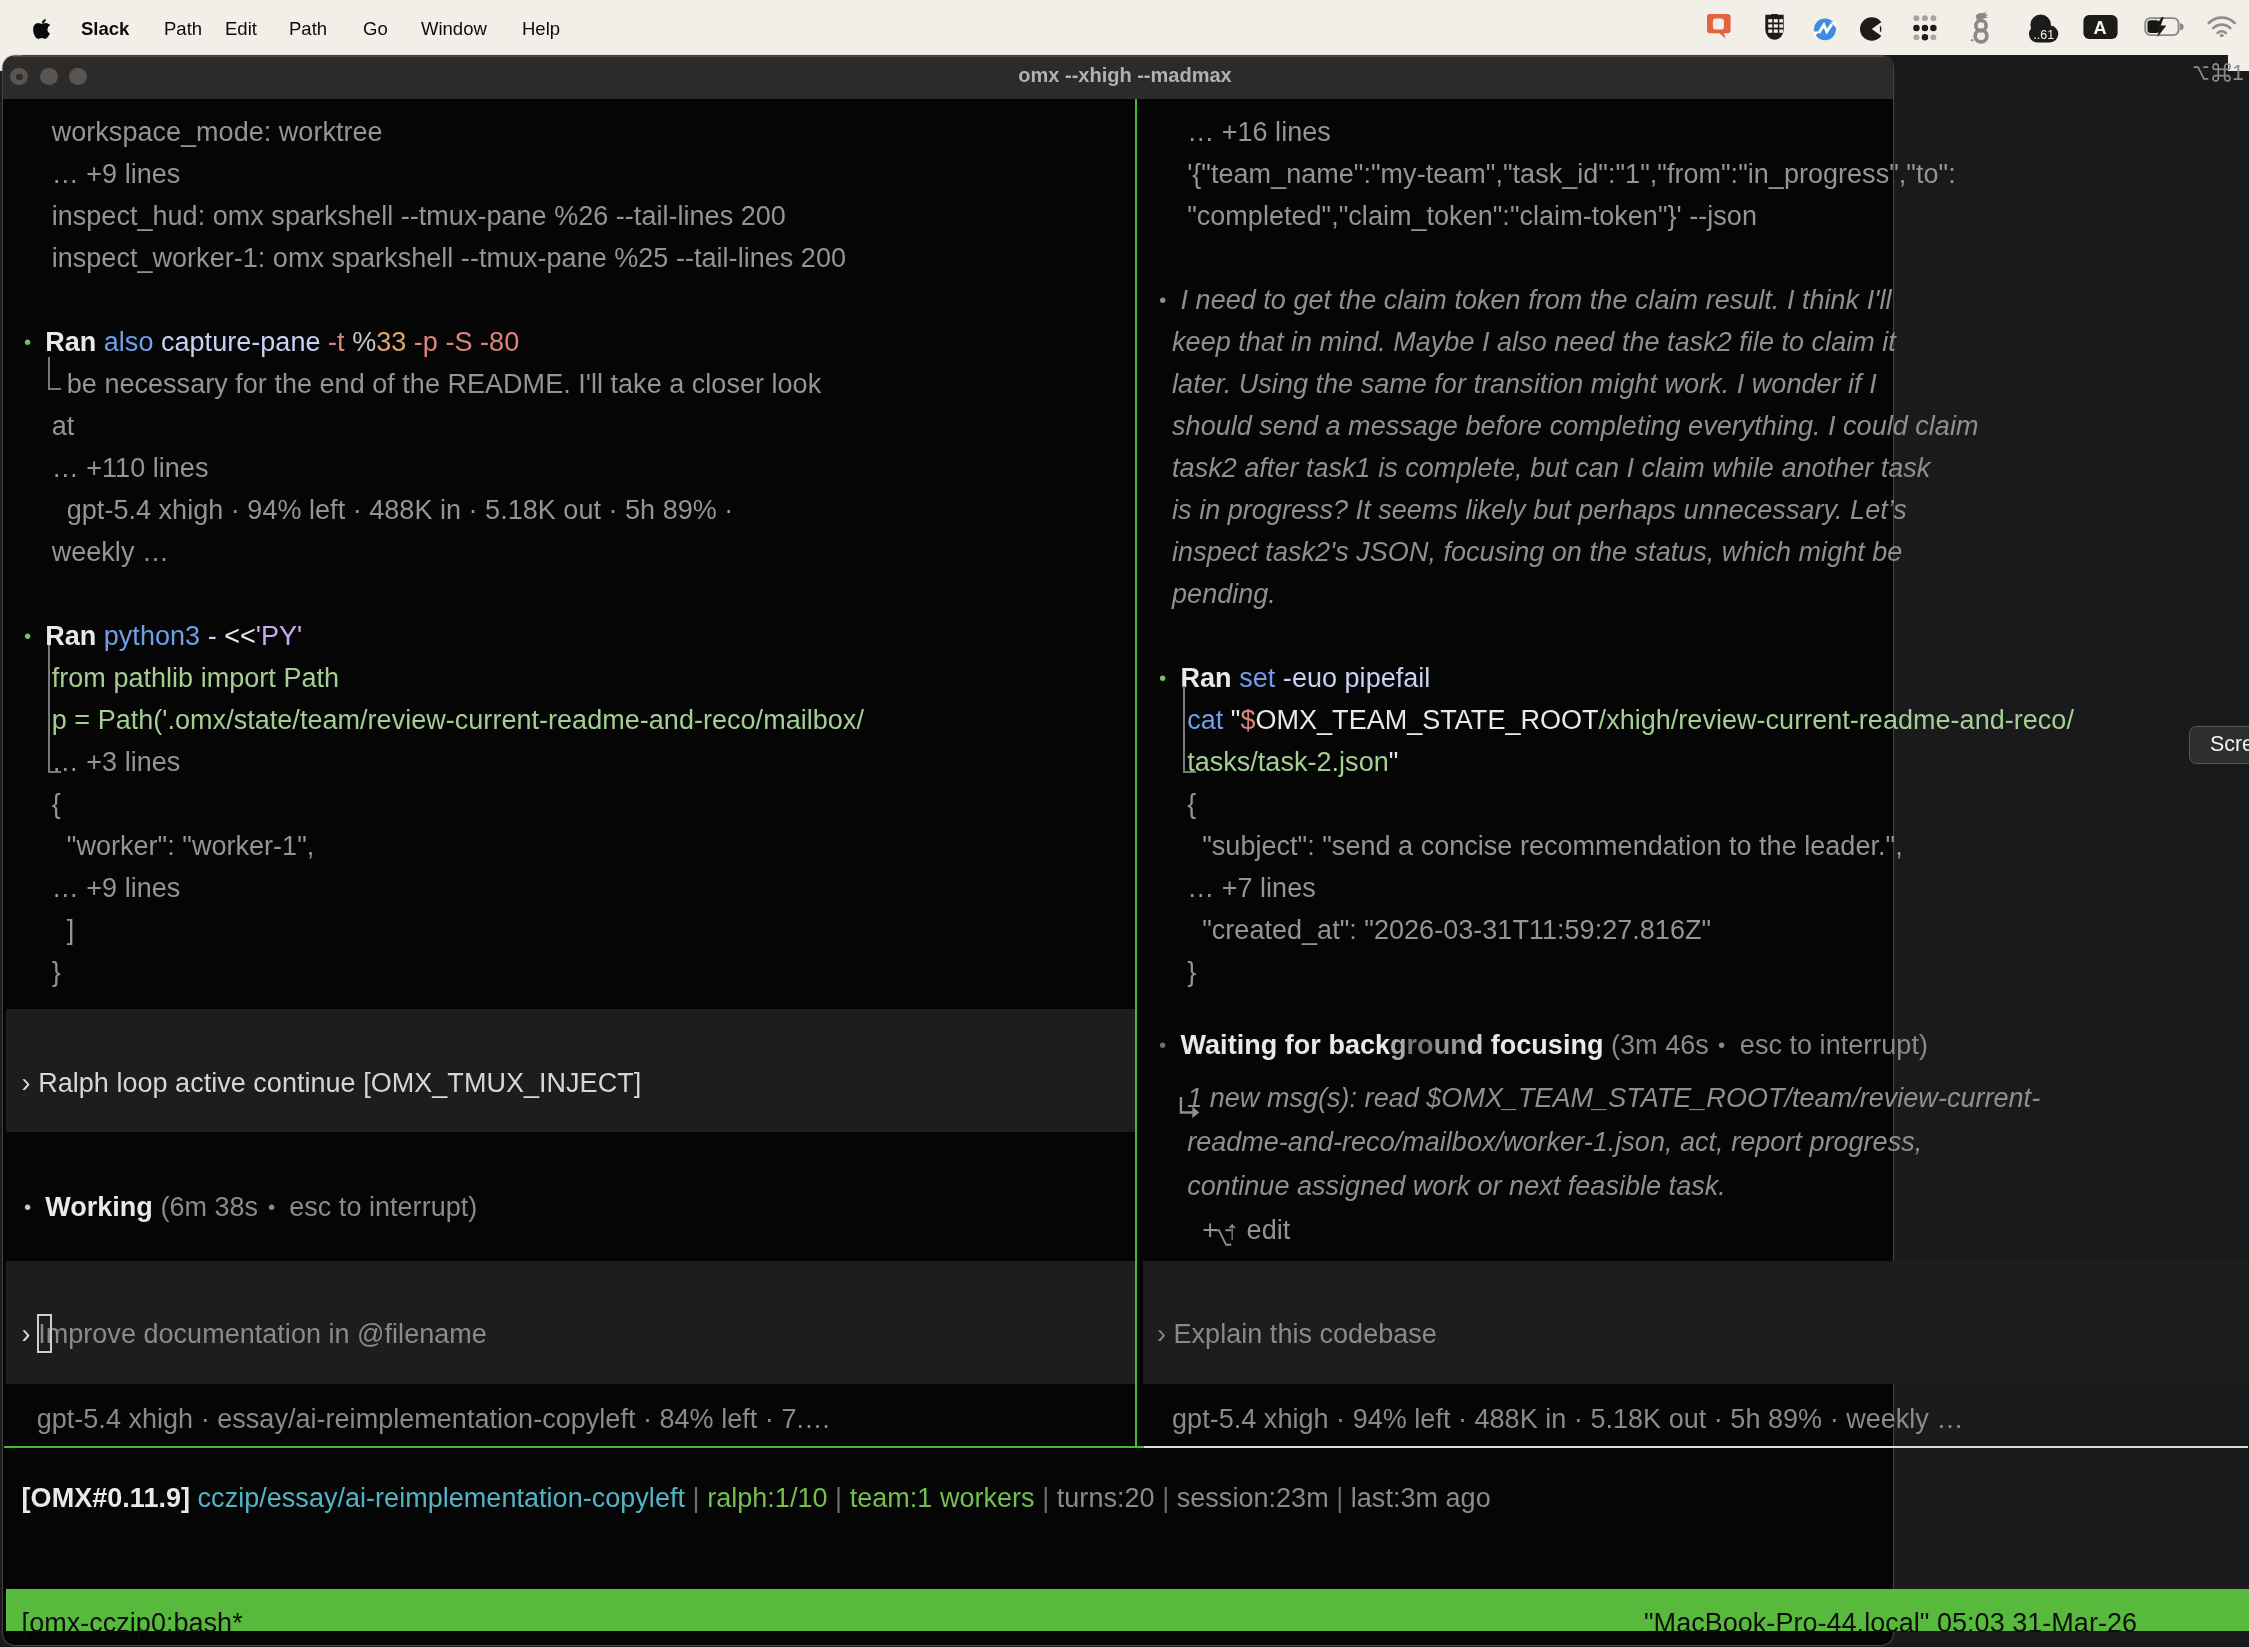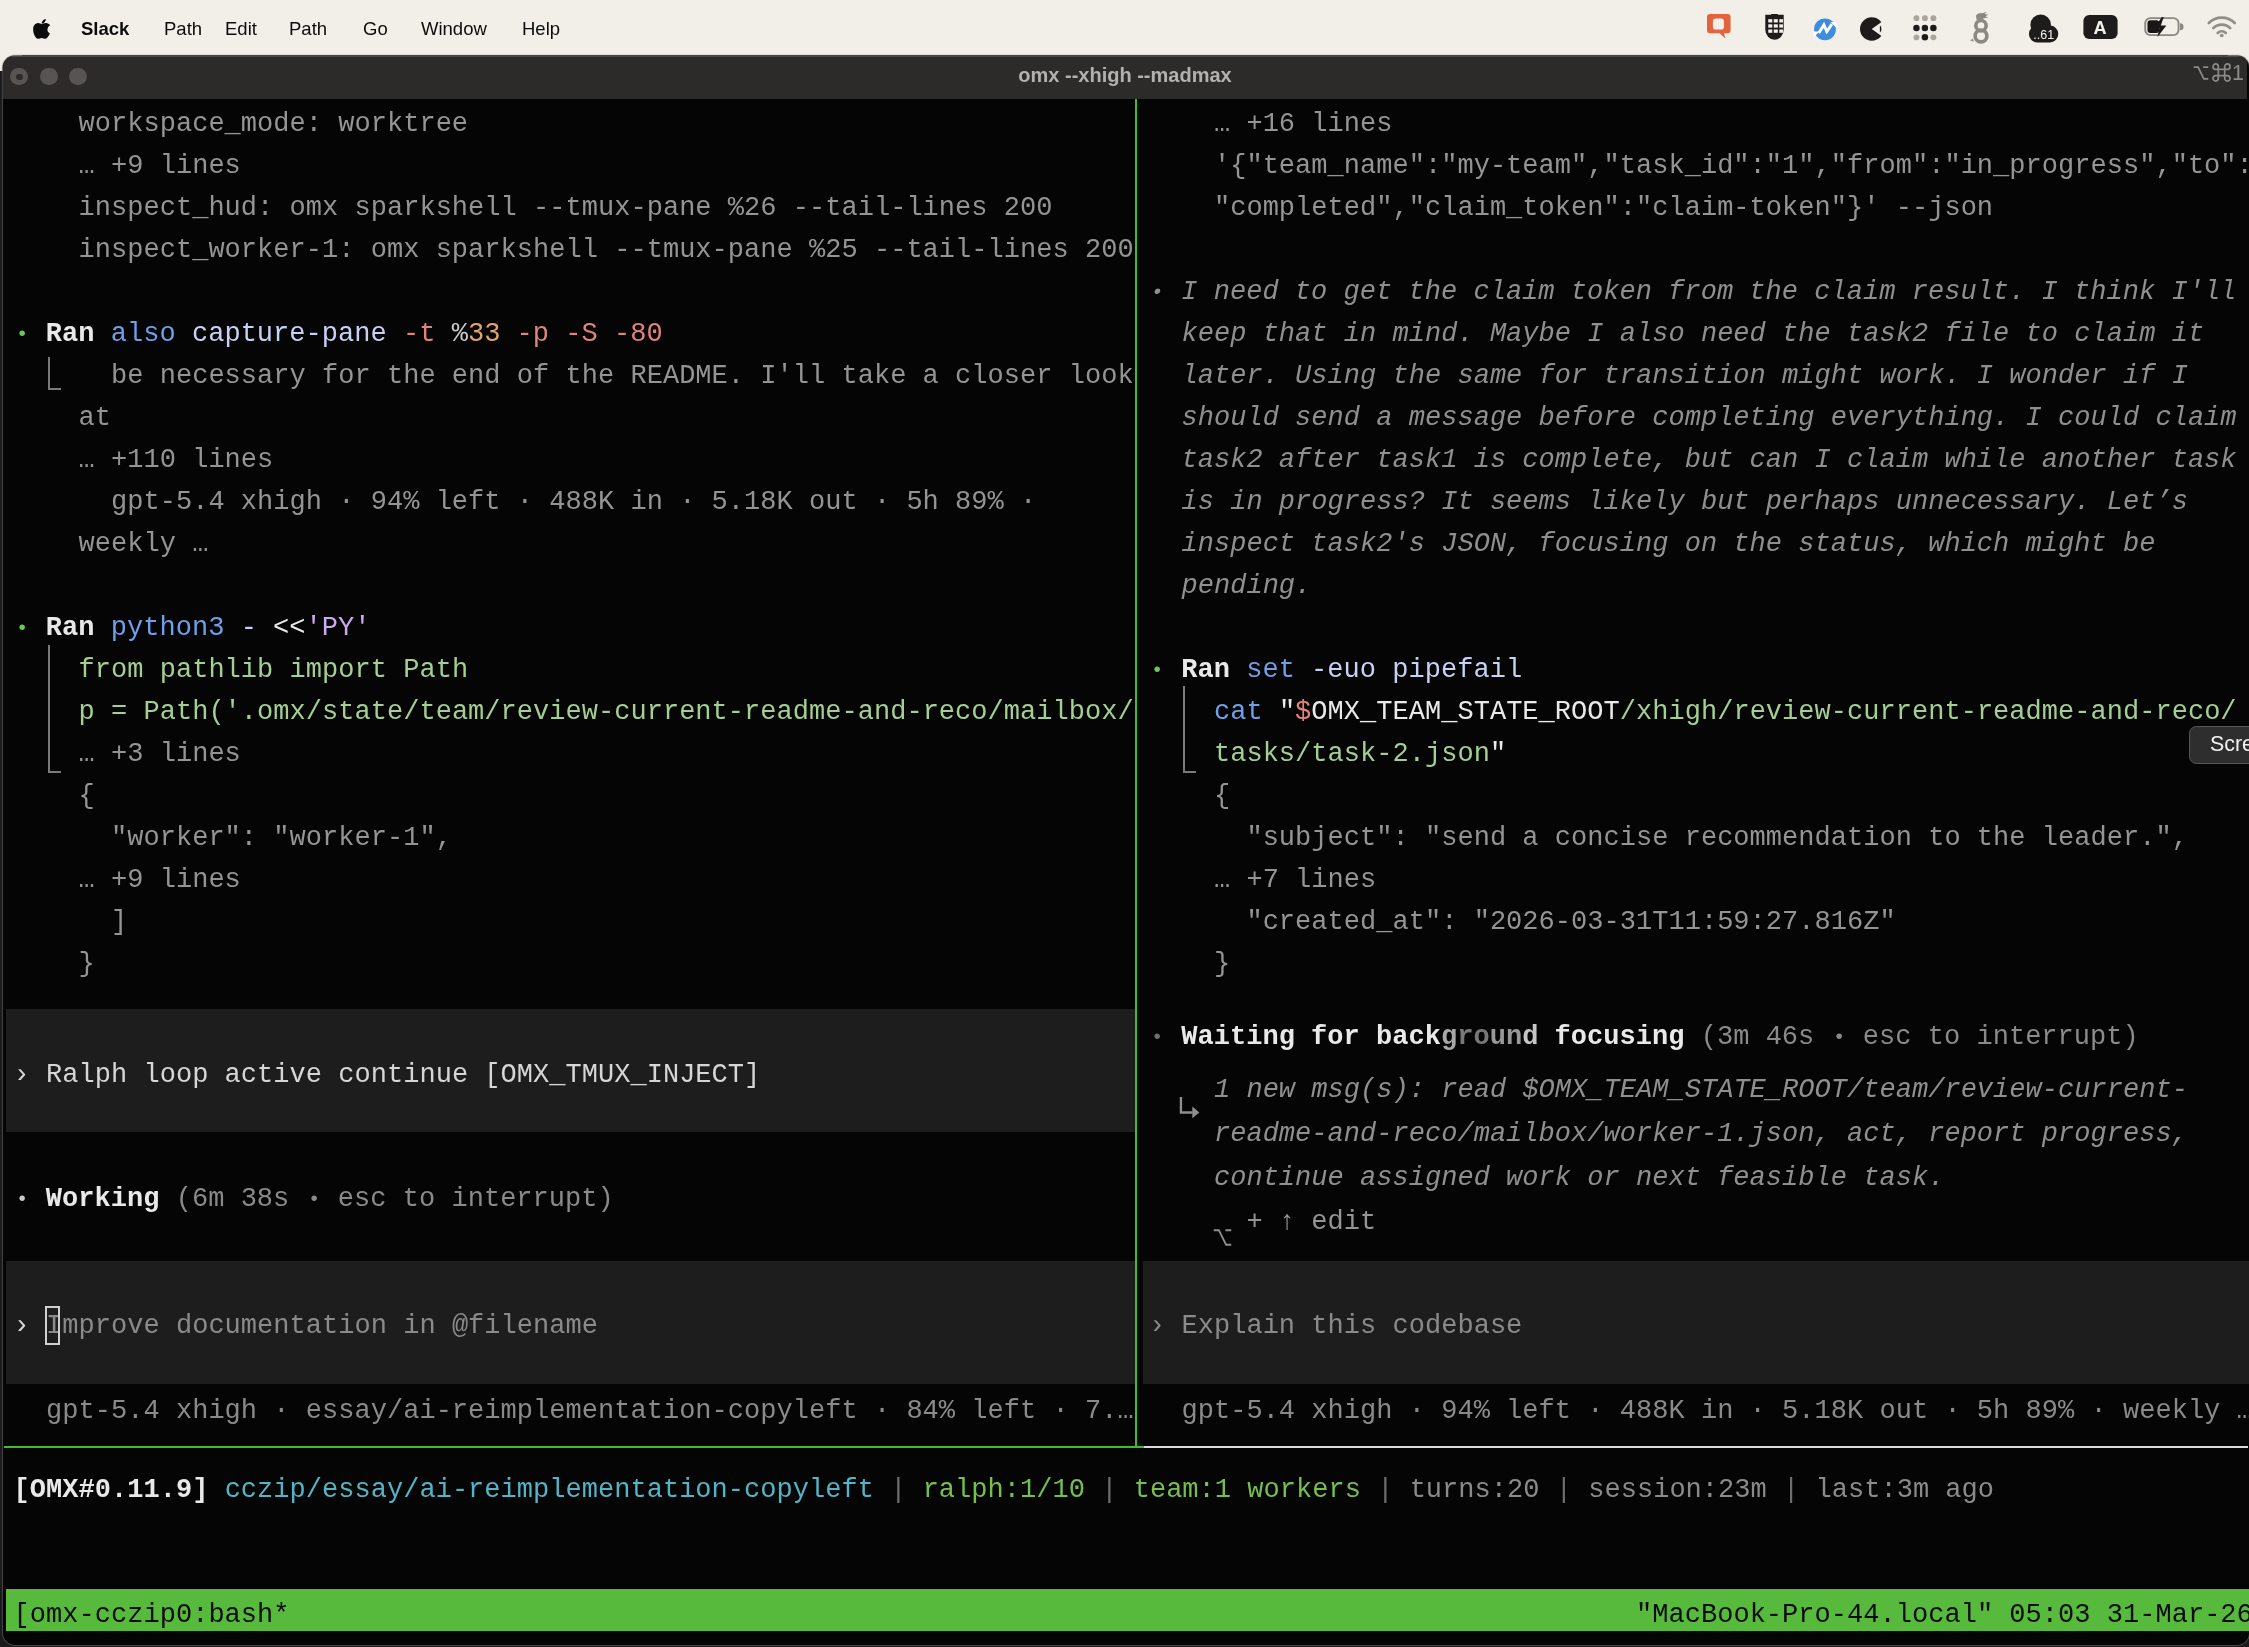--- a/index.html
+++ b/index.html
@@ -1,24 +1,24 @@
 <!DOCTYPE html>
 <html style="font-size:11.8px"><head><meta charset="utf-8">
 <style>
 *{box-sizing:border-box;margin:0;padding:0}
 html,body{width:2250px;height:1648px;background:#1a1a1c;overflow:hidden}
 body{position:relative;font-family:"Liberation Sans",sans-serif}
 .menu{position:absolute;left:0;top:0;width:2250px;height:55px;background:#f1efe8}
 .mi{position:absolute;top:0;height:55px;line-height:57px;font-size:18.5px;color:#0c0c0c}
 .corner{position:absolute;width:22px;height:16px;background:#f1efe8;top:55px}
-.win{position:absolute;left:3px;top:56px;width:2246px;height:1589px;background:#050505;border-radius:11.8px;box-shadow:0 0 0 1.5px #48474530, 0 0 0 0.7px #555;overflow:hidden}
+.win{position:absolute;left:3px;top:56px;width:1890px;height:1589px;background:#050505;border-radius:11.8px;box-shadow:0 0 0 1.5px #48474530, 0 0 0 0.7px #555;overflow:hidden}
 .tbar{position:absolute;left:0;top:0;width:2244px;height:43px;background:#2d2b2a;border-top:1.5px solid #4e4c4a}
 .tl{position:absolute;top:11.8px;width:17.7px;height:17.7px;border-radius:50%;background:#575451}
 .title{position:absolute;left:0;top:0;width:2244px;height:43px;text-align:center;line-height:38px;font-size:20px;font-weight:700;color:#b3b1af}
-pre,.t{font-family:Liberation Mono, monospace;font-size:27px;line-height:42px;letter-spacing:0.03px;white-space:pre;color:#949494;position:absolute;margin:4px}
+pre,.t{font-family:Liberation Sans, sans-serif;font-size:27px;line-height:42px;letter-spacing:0.03px;white-space:pre;color:#949494;position:absolute;margin:12px}
 b{font-weight:bold;color:#e9e9e9}
 .w{color:#e9e9e9}.bl{color:#6e9fe8}.lv{color:#c7d1f4}.sa{color:#e0837a}.or{color:#dfa56d}
 .gn{color:#a3cf92}.pu{color:#caa9ee}.bu{color:#6bc95c}
 .sm{display:inline-block;width:16px;transform:scale(.76);transform-origin:50% 54%}
 .cy{color:#53b4c6}.sg{color:#74bf50}.gy2{color:#8a8a8a}.lt{color:#c8c8c8}
 .it{font-style:italic;color:#8f8f8f}
 .box{position:absolute;background:#1d1d1d}
 .divider{position:absolute;left:1135px;top:99px;width:2.2px;height:1348px;background:#40bc2d}
 .pb-l{position:absolute;left:4.4px;top:1446px;width:1140px;height:2.2px;background:#40bc2d}
 .pb-r{position:absolute;left:1144px;top:1446px;width:1104px;height:2.2px;background:#dbdbdb}

